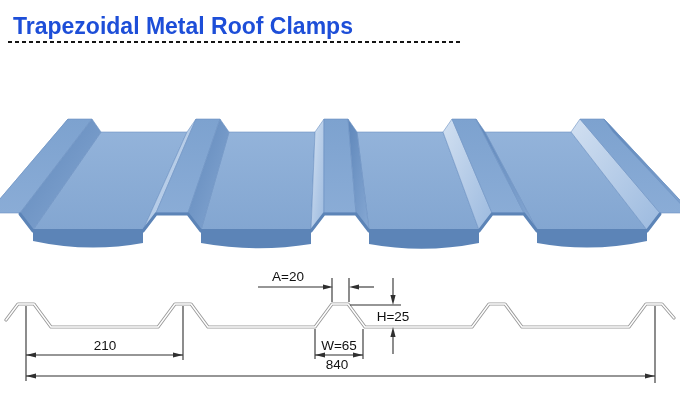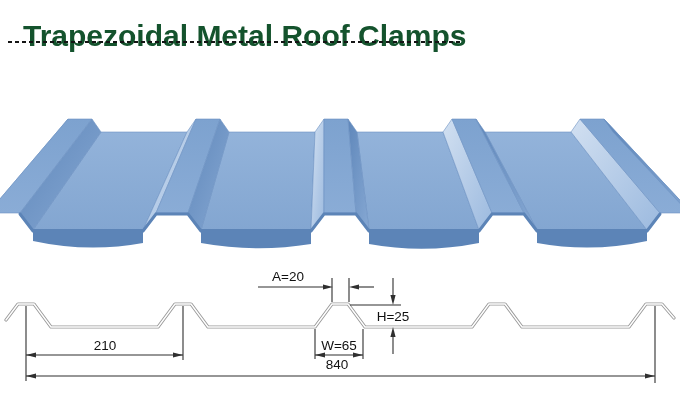--- a/index.html
+++ b/index.html
@@ -1,19 +1,19 @@
 <!DOCTYPE html>
 <html><head>
 <meta charset="utf-8">
 <style>
   html,body{margin:0;padding:0;background:#fff;}
   #page{position:relative;width:680px;height:406px;background:#ffffff;overflow:hidden;
         font-family:"Liberation Sans",sans-serif;}
-  .title{position:absolute;left:9px;top:8px;width:470px;margin:14px;
-         font-size:30px;line-height:28px;font-weight:700;color:#14532d;
+  .title{position:absolute;left:9px;top:8px;width:470px;margin:4px;
+         font-size:23px;line-height:28px;font-weight:700;color:#1d4ed8;
          font-family:"Liberation Sans",sans-serif;letter-spacing:0px;}
   .dashed-rule{position:absolute;left:8px;top:41px;width:452px;height:2px;
          background:repeating-linear-gradient(90deg,#141414 0 4px,transparent 4px 7px);}
   .hero-svg{position:absolute;left:0;top:90px;}
   .diagram-svg{position:absolute;left:0;top:266px;}
   .dim-line{stroke:#2f2f2f;stroke-width:1.1;fill:none;}
   .dim-arrow{fill:#2f2f2f;stroke:none;}
   .dim-text{font-family:"Liberation Sans",sans-serif;font-size:13.5px;fill:#111111;}
   .profile-outer{fill:none;stroke-linejoin:round;stroke-linecap:round;stroke-width:3.2;}
   .profile-inner{fill:none;stroke:#ffffff;stroke-linejoin:round;stroke-linecap:round;stroke-width:1.4;}

